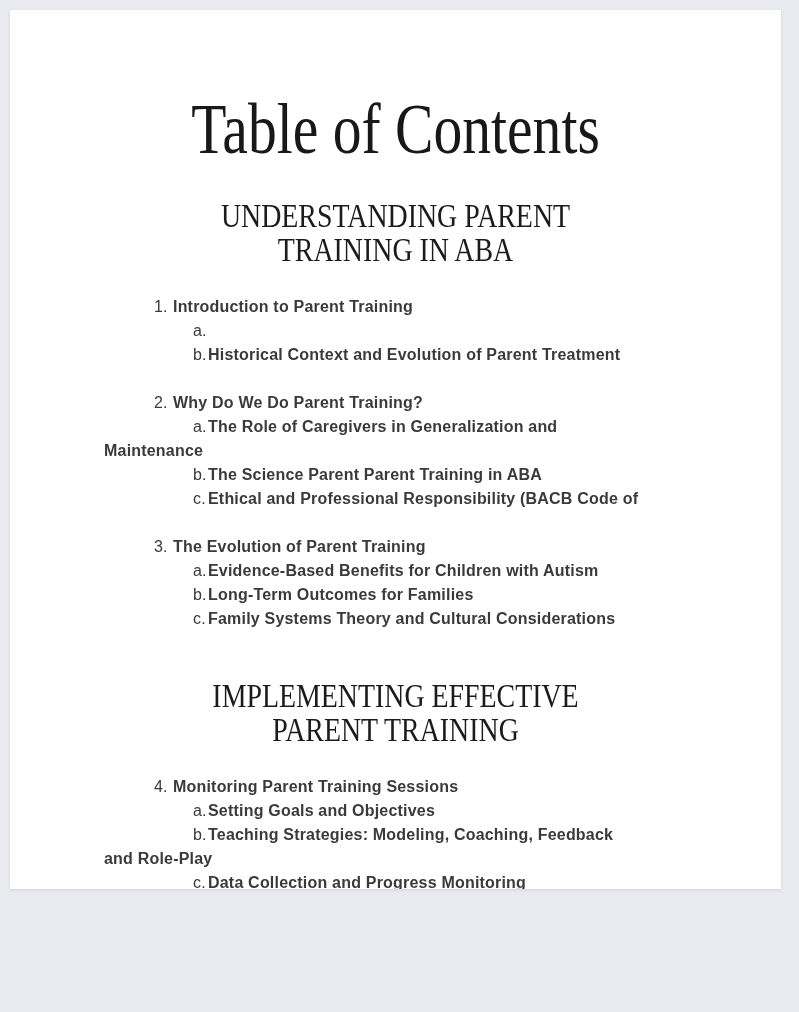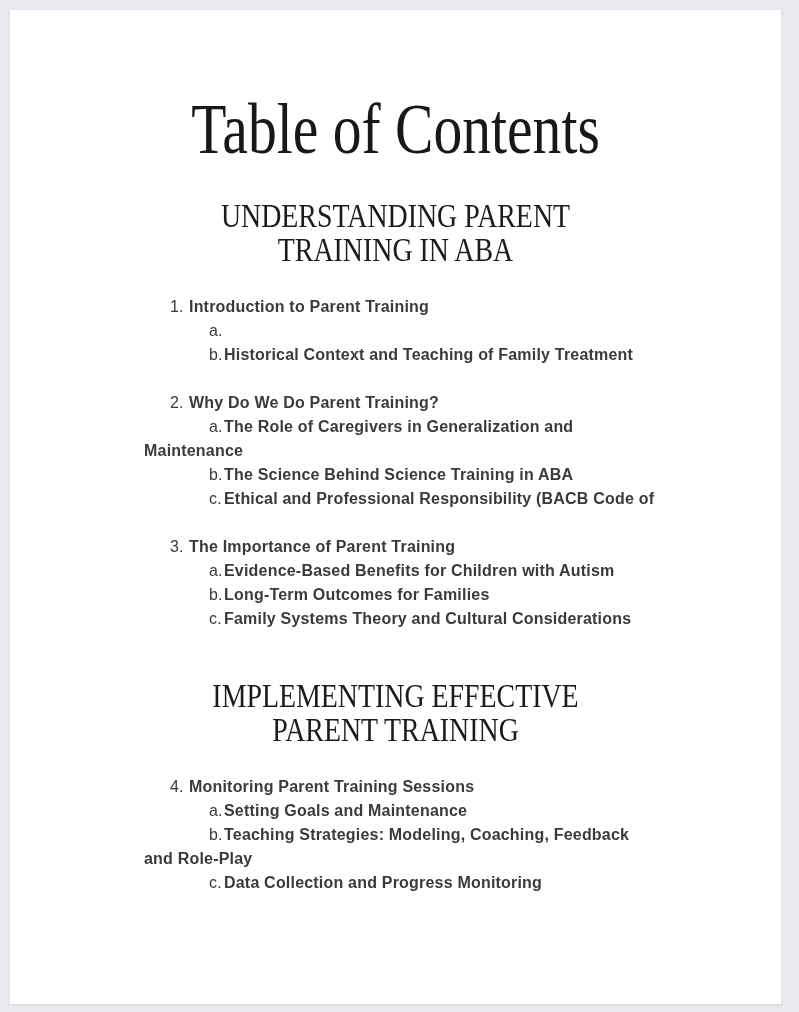--- a/index.html
+++ b/index.html
@@ -10,38 +10,38 @@
   body {
     width: 799px;
     height: 1012px;
     background: #e8eaef;
     font-family: "Liberation Sans", sans-serif;
   }
   .page {
     position: relative;
     box-sizing: border-box;
     margin: 10px 18px 7px 10px;
-    height: 994px;
+    height: 879px;
     background: #ffffff;
     box-shadow: 0 1px 3px rgba(40, 50, 80, 0.12);
     overflow: hidden;
   }
   .doc-title {
     margin: 0;
     padding-top: 83px;
     text-align: center;
     font-family: "Liberation Serif", serif;
     font-weight: 400;
     font-size: 72px;
     line-height: 72px;
     color: #181818;
     transform: scaleX(0.80);
     white-space: nowrap;
   }
-  .toc-section { margin: 16px; }
+  .toc-section { margin: 0; }
   .toc-section + .toc-section { margin-top: 48px; }
   .section-heading {
     margin: 34px 0 28px 0;
     text-align: center;
     font-family: "Liberation Serif", serif;
     font-weight: 400;
     font-size: 34px;
     line-height: 34px;
     color: #1b1b1b;
   }
@@ -57,21 +57,21 @@
     font-size: 16px;
     line-height: 24px;
     letter-spacing: 0.2px;
     color: #3a3a3a;
   }
   .marker { flex: 0 0 auto; }
   .level-main { padding-left: 144px; }
   .level-main .marker { width: 19px; }
   .level-sub  { padding-left: 183px; }
   .level-sub .marker { width: 15px; }
-  .level-cont { padding-left: 118px; }
+  .level-cont { padding-left: 94px; }
   .entry-text { white-space: nowrap; font-weight: bold; }
 </style>
 </head>
 <body style="background: rgb(232, 234, 239);">
 
 <div class="page">
   <h1 class="doc-title">Table of Contents</h1>
   <div>
       <section class="toc-section">
         <h2 class="section-heading">
@@ -81,48 +81,48 @@
         <div class="toc-group">
           <div class="toc-line level-main">
             <span class="marker">1.</span>
             <span class="entry-text">Introduction to Parent Training</span>
           </div>
           <div class="toc-line level-sub">
             <span class="marker">a.</span>
           </div>
           <div class="toc-line level-sub">
             <span class="marker">b.</span>
-            <span class="entry-text">Historical Context and Teaching of Family Treatment</span>
+            <span class="entry-text">Historical Context and Evolution of Parent Treatment</span>
           </div>
         </div>
         <div class="toc-group">
           <div class="toc-line level-main">
             <span class="marker">2.</span>
             <span class="entry-text">Why Do We Do Parent Training?</span>
           </div>
           <div class="toc-line level-sub">
             <span class="marker">a.</span>
             <span class="entry-text">The Role of Caregivers in Generalization and</span>
           </div>
           <div class="toc-line level-cont">
             <span class="entry-text">Maintenance</span>
           </div>
           <div class="toc-line level-sub">
             <span class="marker">b.</span>
-            <span class="entry-text">The Science Behind Science Training in ABA</span>
+            <span class="entry-text">The Science Parent Parent Training in ABA</span>
           </div>
           <div class="toc-line level-sub">
             <span class="marker">c.</span>
             <span class="entry-text">Ethical and Professional Responsibility (BACB Code of</span>
           </div>
         </div>
         <div class="toc-group">
           <div class="toc-line level-main">
             <span class="marker">3.</span>
-            <span class="entry-text">The Importance of Parent Training</span>
+            <span class="entry-text">The Evolution of Parent Training</span>
           </div>
           <div class="toc-line level-sub">
             <span class="marker">a.</span>
             <span class="entry-text">Evidence-Based Benefits for Children with Autism</span>
           </div>
           <div class="toc-line level-sub">
             <span class="marker">b.</span>
             <span class="entry-text">Long-Term Outcomes for Families</span>
           </div>
           <div class="toc-line level-sub">
@@ -136,21 +136,21 @@
           <span class="heading-line">IMPLEMENTING EFFECTIVE</span>
           <span class="heading-line">PARENT TRAINING</span>
         </h2>
         <div class="toc-group">
           <div class="toc-line level-main">
             <span class="marker">4.</span>
             <span class="entry-text">Monitoring Parent Training Sessions</span>
           </div>
           <div class="toc-line level-sub">
             <span class="marker">a.</span>
-            <span class="entry-text">Setting Goals and Maintenance</span>
+            <span class="entry-text">Setting Goals and Objectives</span>
           </div>
           <div class="toc-line level-sub">
             <span class="marker">b.</span>
             <span class="entry-text">Teaching Strategies: Modeling, Coaching, Feedback</span>
           </div>
           <div class="toc-line level-cont">
             <span class="entry-text">and Role-Play</span>
           </div>
           <div class="toc-line level-sub">
             <span class="marker">c.</span>

